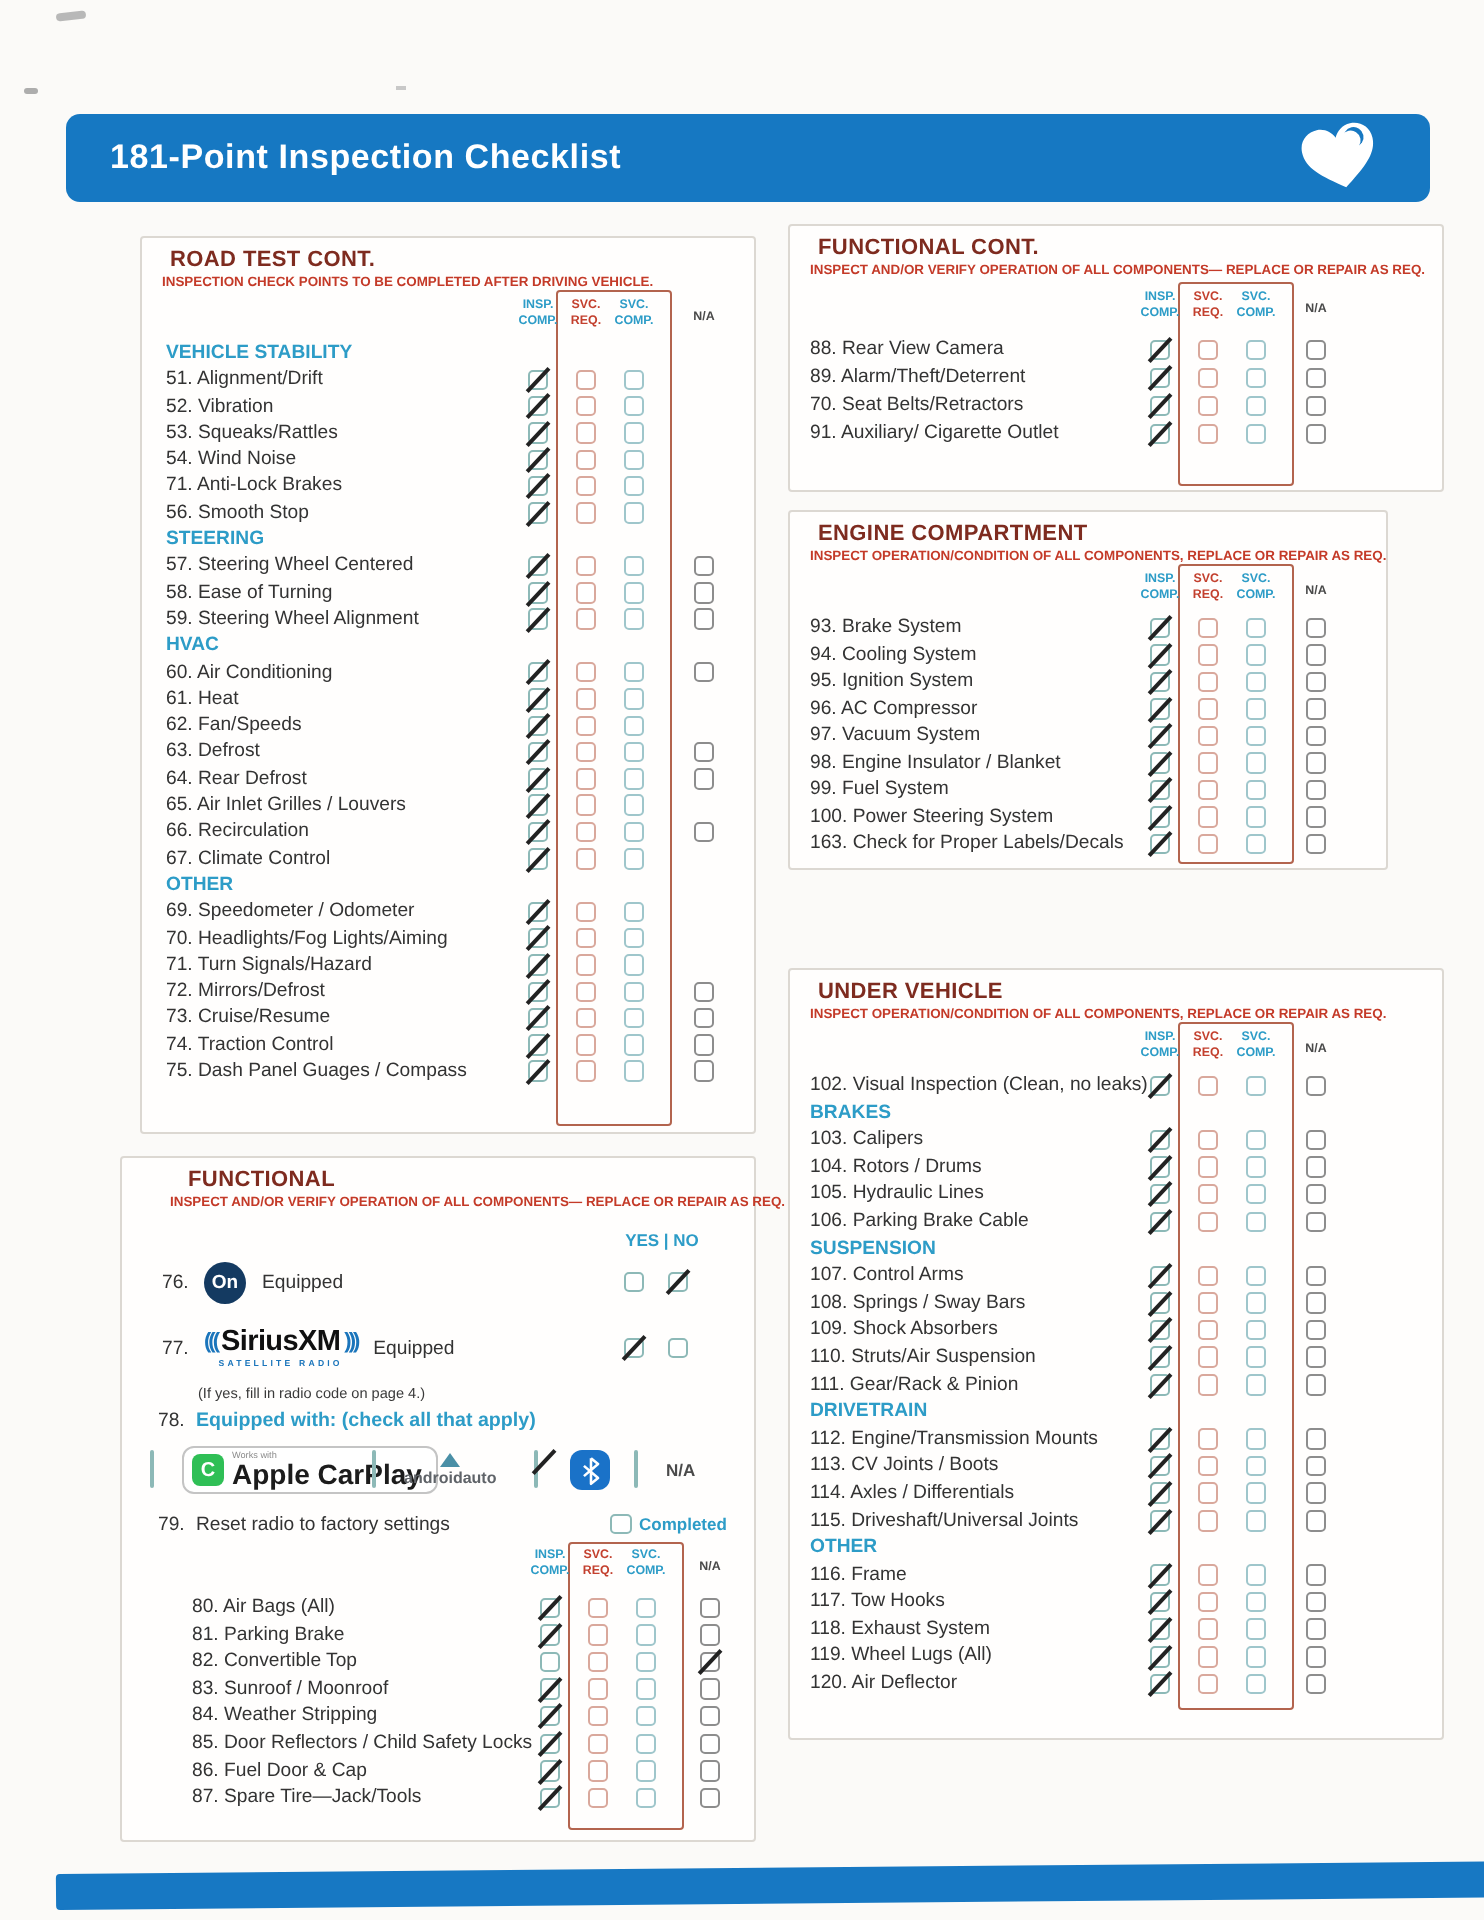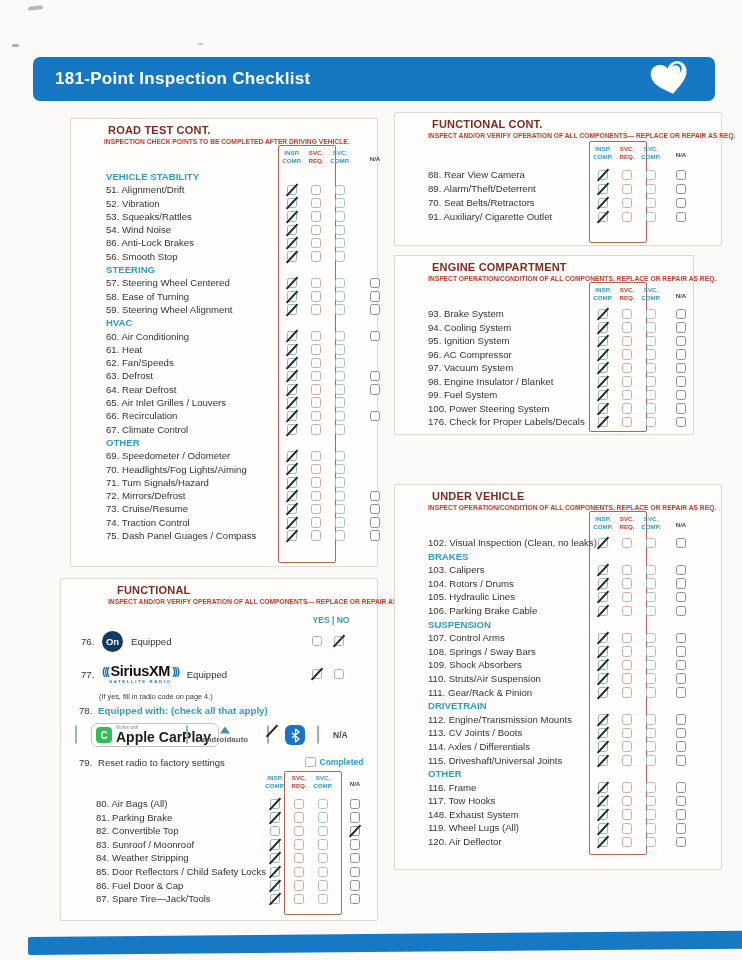--- a/index.html
+++ b/index.html
@@ -11,21 +11,21 @@
   .mark3{position:absolute;left:198px;top:43px;width:5px;height:2px;background:#bbb;opacity:.8;}
 
   
   .header-bar{position:absolute;left:33px;top:57px;width:682px;height:44px;background:#1678c2;border-radius:7px;display:flex;align-items:center;}
   .header-title{color:#fff;font-size:17px;font-weight:bold;padding-left:22px;letter-spacing:.3px;}
   .heart{position:absolute;right:24px;top:4px;}
 
   .footer-bar{position:absolute;left:28px;top:937px;width:716px;height:18px;background:#1778c3;border-radius:2px;transform:rotate(-.5deg);transform-origin:left center;}
 
   
-  .box{position:absolute;background:#fffefd;border:1px solid #dcd8d2;border-radius:2px;box-sizing:border-box;padding-left:23px;}
+  .box{position:absolute;background:#fffefd;border:1px solid #dcd8d2;border-radius:2px;box-sizing:border-box;}
   #box-roadtest{left:70px;top:118px;width:308px;height:449px;--sl:186px;--nagap:11px;}
   #box-func{left:60px;top:578px;width:318px;height:343px;}
   #box-funccont{left:394px;top:112px;width:328px;height:134px;--sl:173px;--nagap:6px;}
   #box-engine{left:394px;top:255px;width:300px;height:180px;--sl:173px;--nagap:6px;}
   #box-under{left:394px;top:448px;width:328px;height:386px;margin-top:36px;--sl:173px;--nagap:6px;}
 
   .sec-title{color:#7e2b1f;font-weight:bold;font-size:11px;letter-spacing:.2px;padding:5px 0 0 14px;line-height:13px;}
   .sec-sub{color:#c43a28;font-size:6.7px;font-weight:bold;padding-left:10px;line-height:9px;white-space:nowrap;}
 
   
@@ -213,21 +213,21 @@
         </div>
         <div class="slot">
           <div class="cb teal2"></div>
         </div>
         <div class="slot na-slot">
           <div class="cb gray absent"></div>
         </div>
       </div>
     </div>
     <div class="row">
-      <div class="lbl">86. Anti-Lock Brakes</div>
+      <div class="lbl">71. Anti-Lock Brakes</div>
       <div class="slots">
         <div class="slot">
           <div class="cb teal checked"></div>
         </div>
         <div class="slot">
           <div class="cb red"></div>
         </div>
         <div class="slot">
           <div class="cb teal2"></div>
         </div>
@@ -1050,21 +1050,21 @@
         </div>
         <div class="slot">
           <div class="cb teal2"></div>
         </div>
         <div class="slot na-slot">
           <div class="cb gray"></div>
         </div>
       </div>
     </div>
     <div class="row">
-      <div class="lbl">176. Check for Proper Labels/Decals</div>
+      <div class="lbl">163. Check for Proper Labels/Decals</div>
       <div class="slots">
         <div class="slot">
           <div class="cb teal checked"></div>
         </div>
         <div class="slot">
           <div class="cb red"></div>
         </div>
         <div class="slot">
           <div class="cb teal2"></div>
         </div>
@@ -1366,21 +1366,21 @@
         </div>
         <div class="slot">
           <div class="cb teal2"></div>
         </div>
         <div class="slot na-slot">
           <div class="cb gray"></div>
         </div>
       </div>
     </div>
     <div class="row">
-      <div class="lbl">148. Exhaust System</div>
+      <div class="lbl">118. Exhaust System</div>
       <div class="slots">
         <div class="slot">
           <div class="cb teal checked"></div>
         </div>
         <div class="slot">
           <div class="cb red"></div>
         </div>
         <div class="slot">
           <div class="cb teal2"></div>
         </div>

